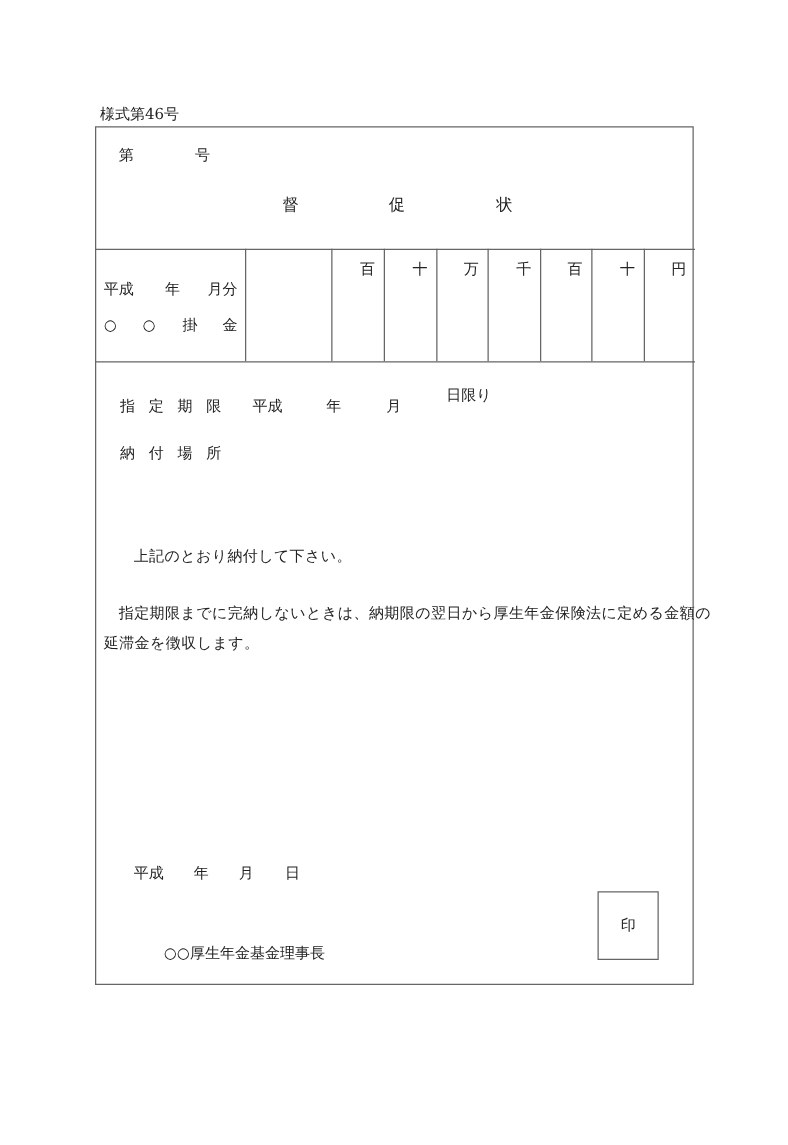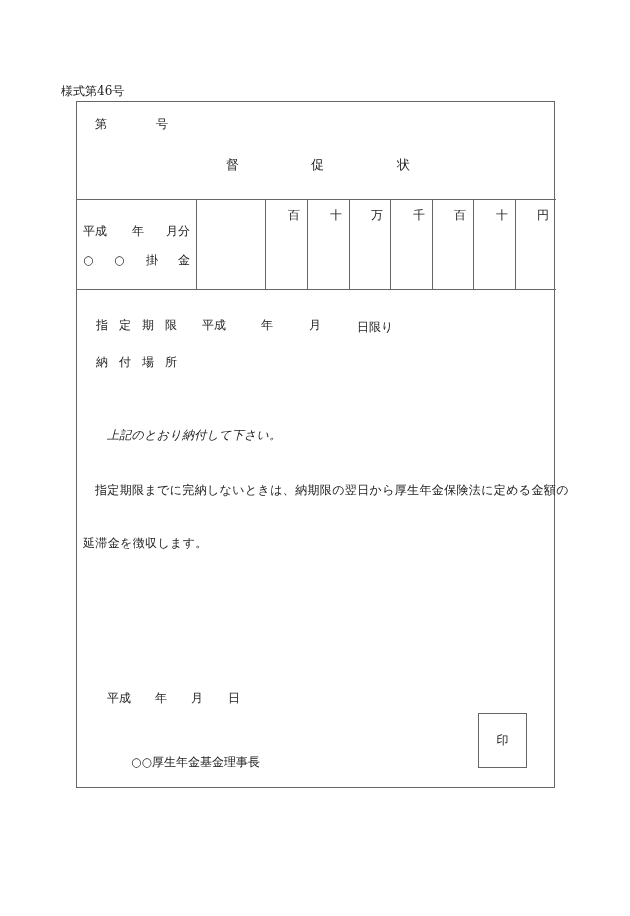--- a/index.html
+++ b/index.html
@@ -1,19 +1,19 @@
 <!DOCTYPE html>
 <html><head>
 <meta charset="utf-8">
 <style>
   html, body { margin:0; padding:0; background:#ffffff; }
   body { width:630px; height:916px; position:relative; overflow:hidden;
          font-family: "DejaVu Serif", "Liberation Serif", serif; color:#222; }
   .abs { position:absolute; white-space:nowrap; font-size:12px; line-height:14px; }
-  .form-number { left:61px; top:84px;text-align:right; }
+  .form-number { left:80px; top:84px;text-align:right; }
   .outer { position:absolute; left:76px; top:101px; width:479px; height:687px;
            border:1px solid #666; box-sizing:border-box; }
   .hline { position:absolute; left:76px; width:480px; height:0; border-top:1px solid #666; }
   .vline { position:absolute; top:199px; height:90px; width:0; border-left:1px solid #666; }
   .seal { position:absolute; left:478px; top:713px; width:49px; height:55px;
           border:1px solid #666; box-sizing:border-box; display:flex;
           align-items:center; justify-content:center; font-size:12px; }
   .title-char { font-size:13px; }
 </style>
 </head>
@@ -56,30 +56,30 @@
 <span class="abs" style="left:496px;top:208px;">十</span>
 <span class="abs" style="left:537px;top:208px;">円</span>
 
 <span class="abs" style="left:96px;top:318px;">指</span>
 <span class="abs" style="left:119px;top:318px;">定</span>
 <span class="abs" style="left:142px;top:318px;">期</span>
 <span class="abs" style="left:165px;top:318px;">限</span>
 <span class="abs" style="left:202px;top:318px;">平成</span>
 <span class="abs" style="left:261px;top:318px;">年</span>
 <span class="abs" style="left:309px;top:318px;">月</span>
-<span class="abs" style="left:357px;top:320px;font-family:Liberation Serif, serif;">日限り</span>
+<span class="abs" style="left:357px;top:309px;font-family:Liberation Serif, serif;">日限り</span>
 
 <span class="abs" style="left:96px;top:355px;">納</span>
 <span class="abs" style="left:119px;top:355px;">付</span>
 <span class="abs" style="left:142px;top:355px;">場</span>
 <span class="abs" style="left:165px;top:355px;">所</span>
 
-<span class="abs" style="left:107px;top:428px;letter-spacing:0.3px;font-style:italic;">上記のとおり納付して下さい。</span>
+<span class="abs" style="left:107px;top:438px;letter-spacing:0.3px;">上記のとおり納付して下さい。</span>
 <span class="abs" style="left:95px;top:483px;letter-spacing:0.35px;">指定期限までに完納しないときは、納期限の翌日から厚生年金保険法に定める金額の</span>
-<span class="abs" style="left:83px;top:507px;letter-spacing:0.35px;margin-top:29px;">延滞金を徴収します。</span>
+<span class="abs" style="left:83px;top:507px;letter-spacing:0.35px;">延滞金を徴収します。</span>
 
 <span class="abs" style="left:107px;top:691px;">平成</span>
 <span class="abs" style="left:155px;top:691px;">年</span>
 <span class="abs" style="left:191px;top:691px;">月</span>
 <span class="abs" style="left:228px;top:691px;">日</span>
 <span class="abs" style="left:131px;top:734px;margin-top:21px;">○○厚生年金基金理事長</span>
 
 <div class="seal">
   <span>印</span>
 </div>

